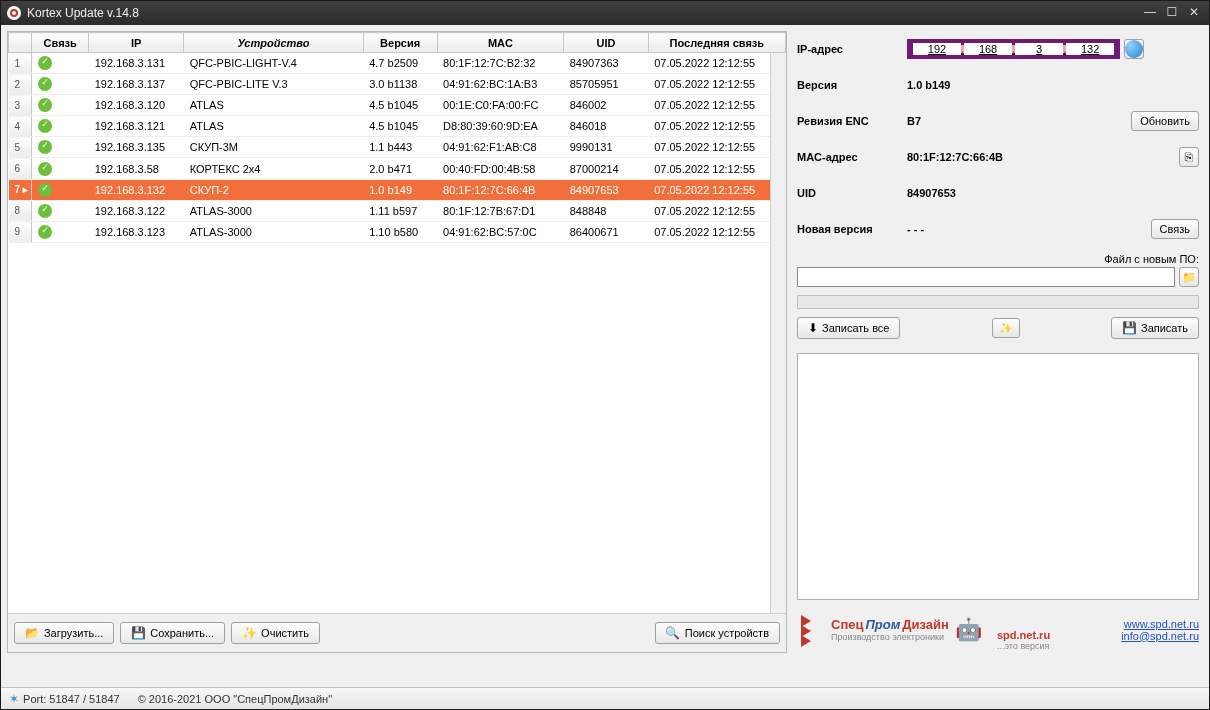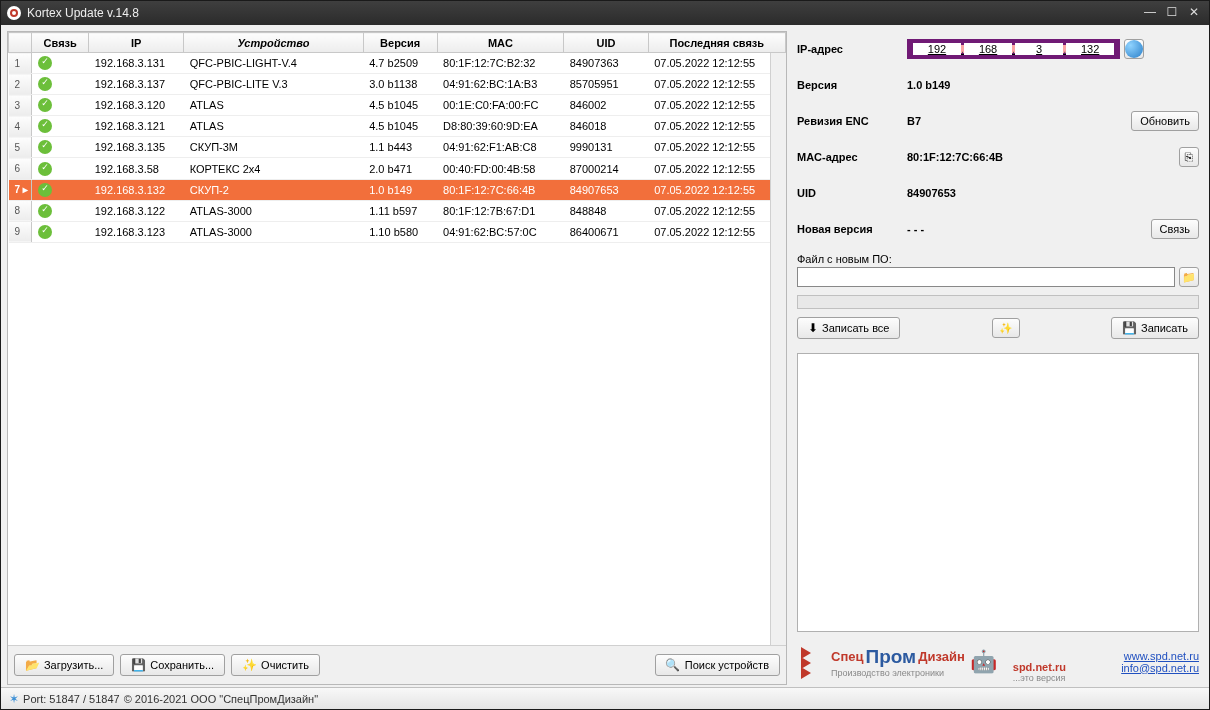--- a/index.html
+++ b/index.html
@@ -39,25 +39,25 @@
 .icon-btn { width:20px; height:20px; padding:0; justify-content:center; }
 .file-row { padding:4px; }
 .file-input { display:flex; }
 .file-input input { flex:1; border:1px solid #888; height:20px; padding:2px 4px; background:#fff; }
 .progress { height:14px; background:#e8e8e8; border:1px solid #c0c0c0; margin:4px; }
 .action-row { display:flex; gap:6px; padding:4px; align-items:center; }
 .log-box { flex:1; border:1px solid #b0b0b0; background:#fff; margin:4px 4px 4px 4px; }
 .branding { display:flex; align-items:center; gap:6px; padding:4px 4px 2px 4px; }
 .brand-logo { display:flex; align-items:center; gap:2px; }
 .brand-red { color:#c0392b; font-weight:bold; font-size:13px; }
-.brand-blue { color:#2c5aa0; font-weight:bold; font-size:19px; }
+.brand-blue { color:#2c5aa0; font-weight:bold; font-size:13px;font-style:italic; }
 .brand-sub { color:#888; font-size:9px; }
 .links { margin-left:auto; text-align:right; }
 .links a { color:#2050c0; text-decoration:underline; font-size:11px; display:block; }
-.statusbar { height:22px; background:linear-gradient(#f8f8f8,#e4e4e4); border-top:1px solid #c0c0c0; display:flex; align-items:center; padding:0 8px; color:#333; gap:4px; }
+.statusbar { height:22px; background:linear-gradient(#f8f8f8,#e4e4e4); border-top:1px solid #c0c0c0; display:flex; align-items:center; padding:0 8px; color:#333; gap:18px;margin-top:32px; }
 .status-icon { color:#3b8fd6; font-size:12px; margin-right:4px; }
 .scrollbar-v { position:absolute; right:0; top:21px; bottom:0; width:16px; background:#f0f0f0; border-left:1px solid #d0d0d0; }
 .globe-ico { width:18px;height:18px;border-radius:50%;background:radial-gradient(circle at 30% 30%,#8fd3ff,#2a7fc9); display:inline-block; }
 .robot { width:36px; font-size:22px; }
 td.c-conn{text-align:center;} td.c-ip{text-align:center;} td.c-mac{text-align:center;} td.c-uid{text-align:center;} td.c-time{text-align:center;margin-top:40px;}
 </style>
 </head>
 <body>
 
 <div class="window">
@@ -239,21 +239,21 @@
         <div class="info-row">
             <span class="info-label">UID</span>
             <span class="info-val">84907653</span>
           </div>
         <div class="info-row">
             <span class="info-label">Новая версия</span>
             <span class="info-val">- - -</span>
             <button class="small-btn">Связь</button>
           </div>
         <div class="file-row">
-          <div style="padding:2px 0;">Файл с новым ПО:</div>
+          <div style="padding:2px 0;text-align:right;">Файл с новым ПО:</div>
           <div class="file-input">
             <input type="text" value="" style="">
             <button class="small-btn icon-btn">
                 <span>📁</span>
               </button>
           </div>
         </div>
         <div class="progress"></div>
         <div class="action-row">
           <button class="btn">

